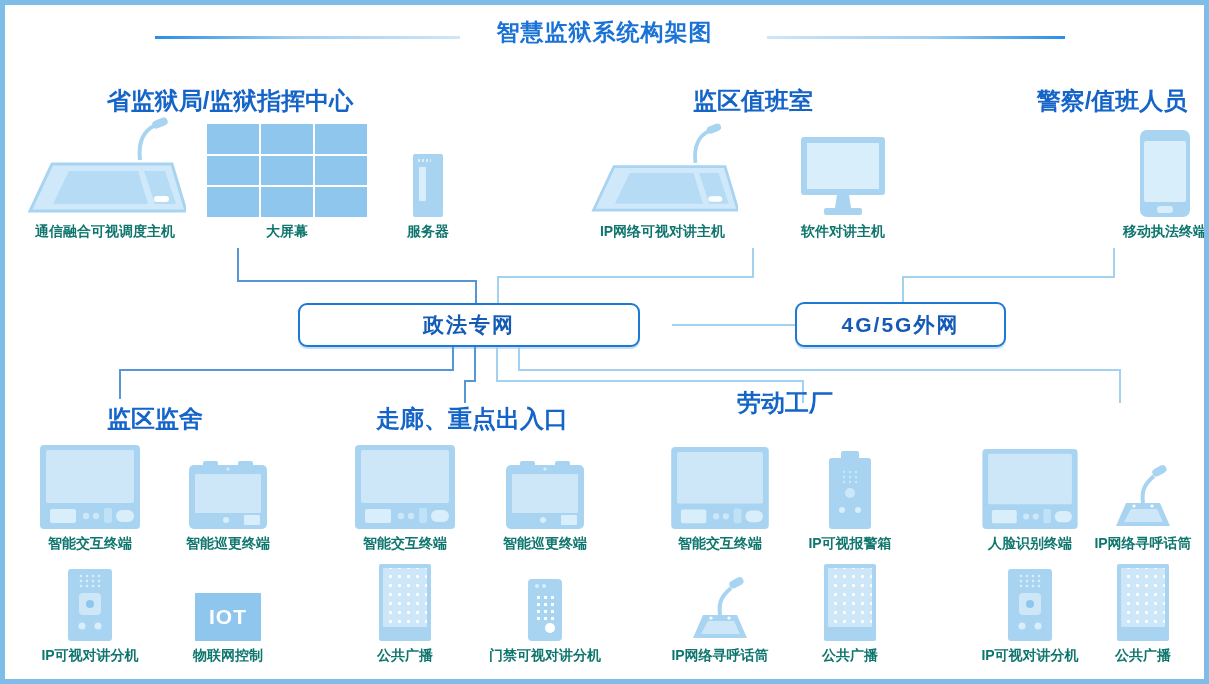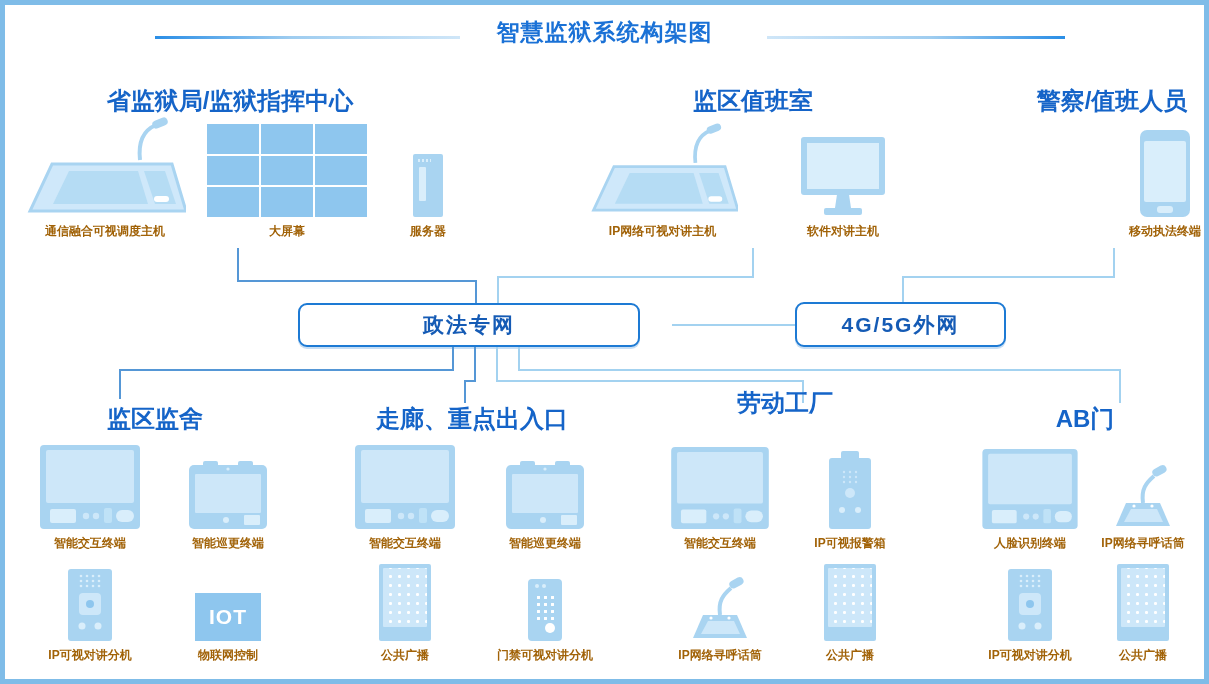--- a/index.html
+++ b/index.html
@@ -18,21 +18,21 @@
 
   .group-title{
     position:absolute;text-align:center;font-size:24px;font-weight:bold;color:#1564c8;white-space:nowrap;
   }
   .cell{position:absolute;display:flex;flex-direction:column;align-items:center;}
   .icon-slot{display:flex;align-items:flex-end;justify-content:center;width:100%;text-align:right;}
   .icon-slot.top{height:104px;}
   .icon-slot.r1{height:92px;}
   .icon-slot.r2{height:80px;}
   .dev-label{
-    margin-top:6px;font-size:12px;font-weight:bold;color:#a16207;white-space:nowrap;text-align:center;
+    margin-top:6px;font-size:14px;font-weight:bold;color:#0f766e;white-space:nowrap;text-align:center;
   }
 
   
   .net-node{
     position:absolute;box-sizing:border-box;border:2px solid #1d7ad4;border-radius:9px;
     background:#ffffff;display:flex;align-items:center;justify-content:center;
     font-size:21px;font-weight:bold;color:#155bb5;letter-spacing:2px;
     box-shadow:0 2px 0 rgba(30,122,212,0.25);
   }
 
@@ -182,21 +182,20 @@
   <div class="cn cn-l" style="left:491px;top:375px;width:308px;height:2px;"></div>
   <div class="cn cn-l" style="left:797px;top:375px;width:2px;height:23px;"></div>
 
   <div class="cn cn-l" style="left:513px;top:342px;width:2px;height:24px;"></div>
   <div class="cn cn-l" style="left:513px;top:364px;width:603px;height:2px;"></div>
   <div class="cn cn-l" style="left:1114px;top:364px;width:2px;height:34px;"></div>
 
   <div class="group-title" style="left:25px;top:398px;width:250px;">监区监舍</div>
   <div class="group-title" style="left:342px;top:398px;width:250px;">走廊、重点出入口</div>
   <div class="group-title" style="left:655px;top:382px;width:250px;">劳动工厂</div>
-  <div class="group-title" style="left:955px;top:398px;width:250px;">AB门</div>
 
   <div class="cell" style="left:20px;top:432px;width:130px;">
     <div class="icon-slot r1">
       <svg width="100" height="84" viewBox="0 0 100 84">
         <rect width="100" height="84" rx="4" fill="#a9d4f1"></rect>
         <rect x="6" y="5" width="88" height="53" rx="2" fill="#cde7f9"></rect>
         <rect x="10" y="64" width="26" height="14" rx="2" fill="#d9eefb"></rect>
         <circle cx="46" cy="71" r="3.2" fill="#cde7f9"></circle>
           <circle cx="56" cy="71" r="3.2" fill="#cde7f9"></circle>
         <rect x="64" y="63" width="8" height="15" rx="2" fill="#bfe2f7"></rect>

